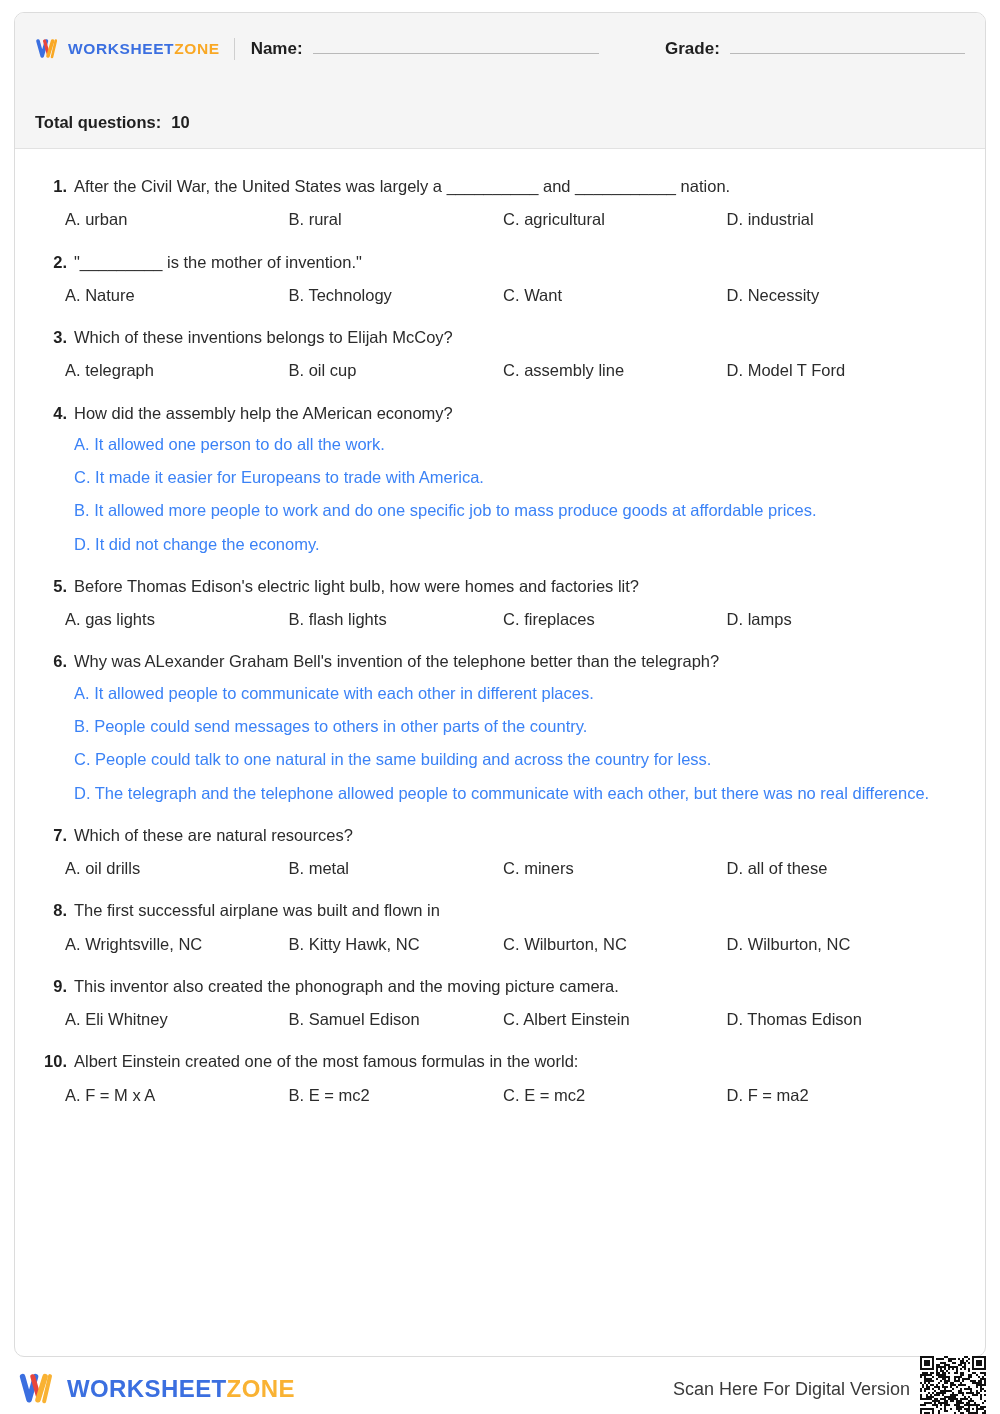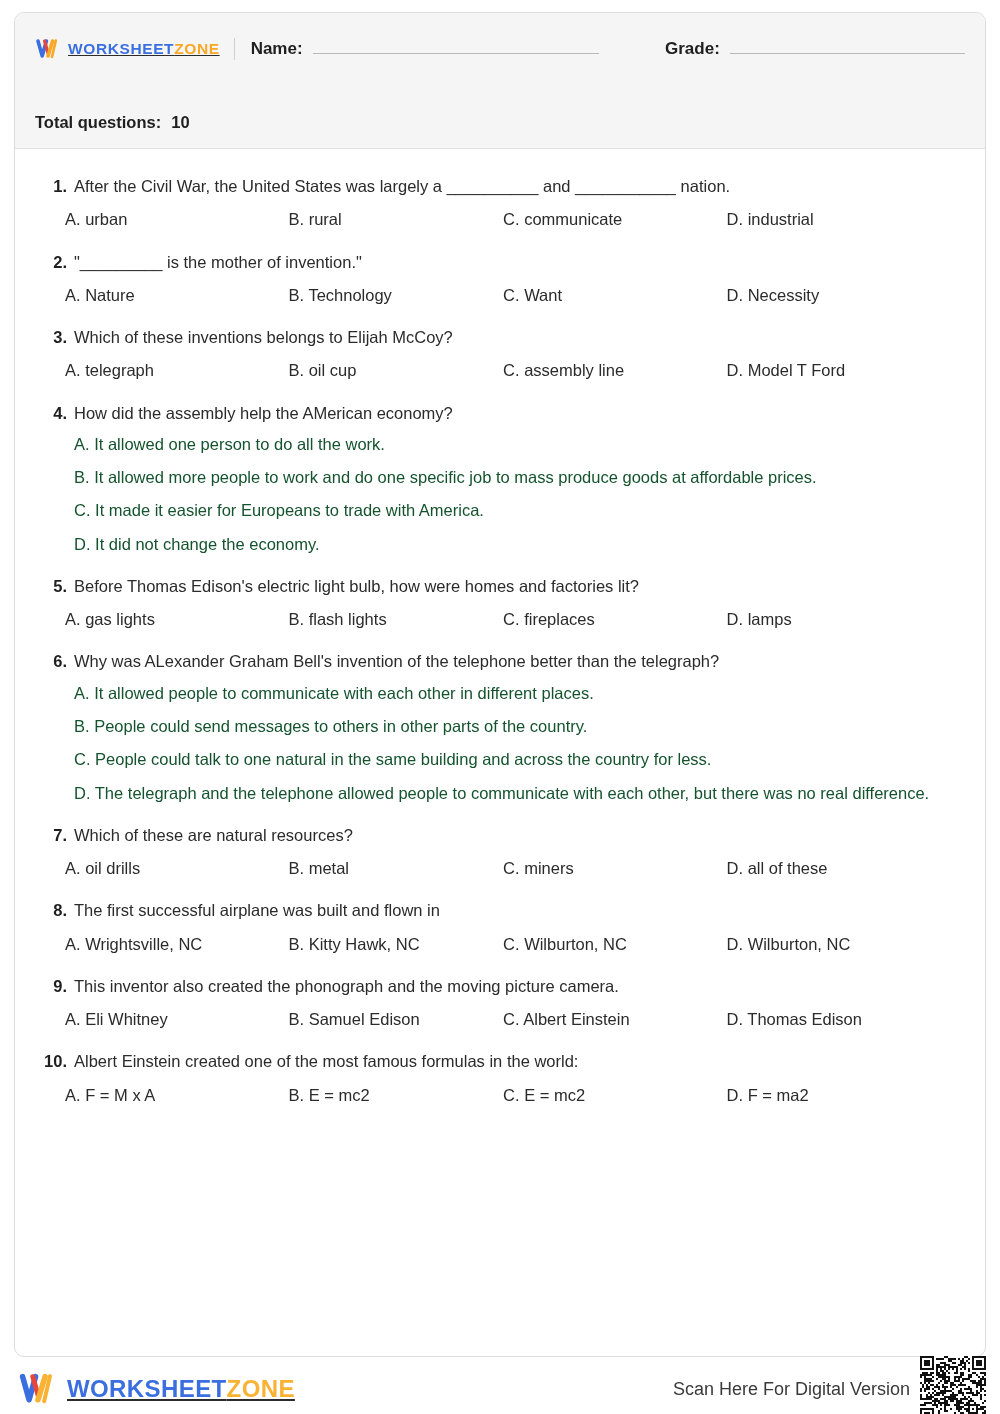--- a/index.html
+++ b/index.html
@@ -56,21 +56,20 @@
   }
   .logo-mark {
     display: block;
     flex: 0 0 auto;
   }
   .logo-word {
     font-weight: 700;
     letter-spacing: 0.6px;
     line-height: 1;
     white-space: nowrap;
-    text-decoration: underline;
   }
   .logo-word .w1 { color: #3b6fe0; }
   .logo-word .w2 { color: #f9a825; }
   .logo-head .logo-word { font-size: 15.5px; }
 
   .divider-pipe {
     width: 1px;
     height: 22px;
     background: #cfcfcf;
     margin: 0 16px 0 14px;
@@ -154,21 +153,21 @@
   .ans-cell:nth-child(3) { flex-basis: 25%; }
   .ans-cell:nth-child(4) { flex-basis: 26%; }
 
   
   .ans-stack {
     margin: 9px 0 0 33px;
   }
   .ans-stack .ans-item {
     font-size: 16.5px;
     line-height: 1.35;
-    color: #14532d;
+    color: #3b82f6;
     margin-bottom: 11px;
     max-width: 880px;
   }
   .ans-stack .ans-item:last-child { margin-bottom: 0; }
 
   .q-block.wide .q-line { }
 
   
   .footer {
     position: absolute;
@@ -243,21 +242,21 @@
 
   <div class="questions" id="questions-root">
       <div class="q-block">
         <div class="q-line">
           <span class="q-num">1.</span>
           <span class="q-text">After the Civil War, the United States was largely a __________ and ___________  nation.</span>
         </div>
         <div class="ans-row">
           <div class="ans-cell">A. urban</div>
           <div class="ans-cell">B. rural</div>
-          <div class="ans-cell">C. communicate</div>
+          <div class="ans-cell">C. agricultural</div>
           <div class="ans-cell">D. industrial</div>
         </div>
       </div>
       <div class="q-block">
         <div class="q-line">
           <span class="q-num">2.</span>
           <span class="q-text">"_________ is the mother of invention."</span>
         </div>
         <div class="ans-row">
           <div class="ans-cell">A. Nature</div>
@@ -278,22 +277,22 @@
           <div class="ans-cell">D. Model T Ford</div>
         </div>
       </div>
       <div class="q-block wide">
         <div class="q-line">
           <span class="q-num">4.</span>
           <span class="q-text">How did the assembly help the AMerican economy?</span>
         </div>
         <div class="ans-stack">
           <div class="ans-item">A. It allowed one person to do all the work.</div>
+          <div class="ans-item">C. It made it easier for Europeans to trade with America.</div>
           <div class="ans-item">B. It allowed more people to work and do one specific job to mass produce goods at affordable prices.</div>
-          <div class="ans-item">C. It made it easier for Europeans to trade with America.</div>
           <div class="ans-item">D. It did not change the economy.</div>
         </div>
       </div>
       <div class="q-block">
         <div class="q-line">
           <span class="q-num">5.</span>
           <span class="q-text">Before Thomas Edison's electric light bulb, how were homes and factories lit?</span>
         </div>
         <div class="ans-row">
           <div class="ans-cell">A. gas lights</div>

